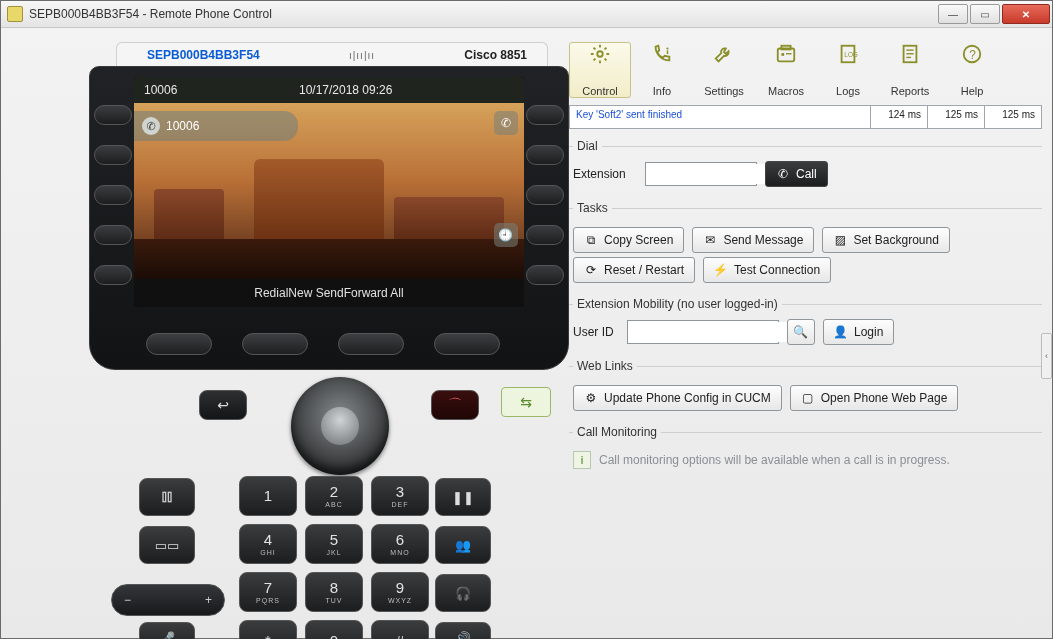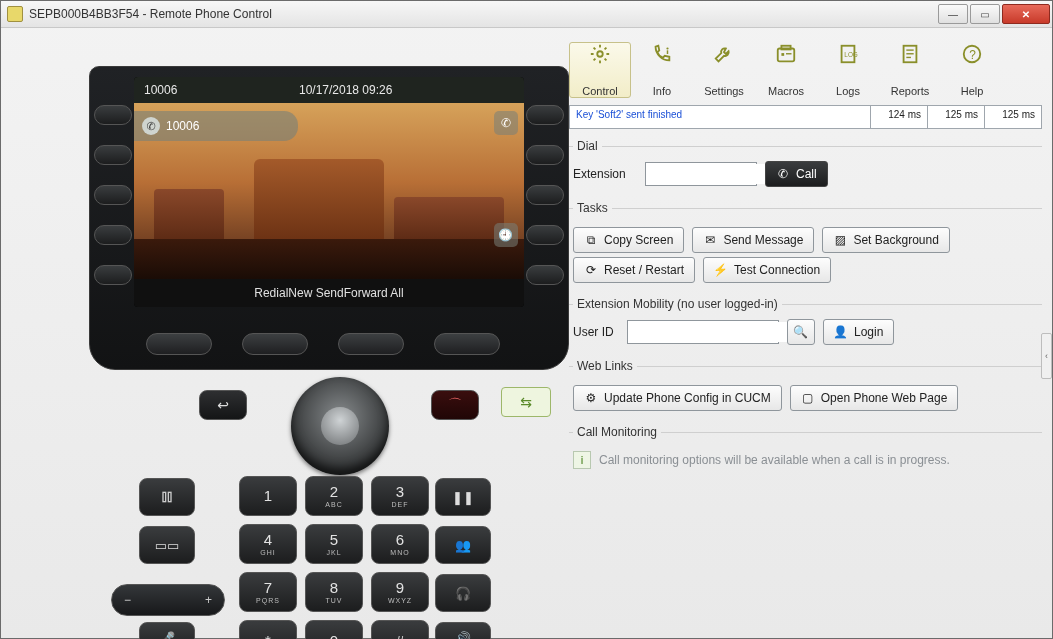--- a/index.html
+++ b/index.html
@@ -79,20 +79,25 @@
       <div class="winbtn">—</div>
       <div class="winbtn">▭</div>
       <div class="winbtn close">✕</div>
     </div>
   </div>
 
   <div class="client">
 
     <div class="left">
       <div class="phonewrap">
+        <div class="topbar">
+          <span class="mac">SEPB000B4BB3F54</span>
+          <span class="cisco">ı|ıı|ıı<br></span>
+          <span class="model">Cisco 8851</span>
+        </div>
         <div class="bezel">
           <div class="screen">
             <div class="statusbar">
               <span>10006</span>
               <span>10/17/2018 09:26</span>
               <span></span>
             </div>
             <div class="wall">
               <div class="mesa2"></div>
                 <div class="mesa"></div>

